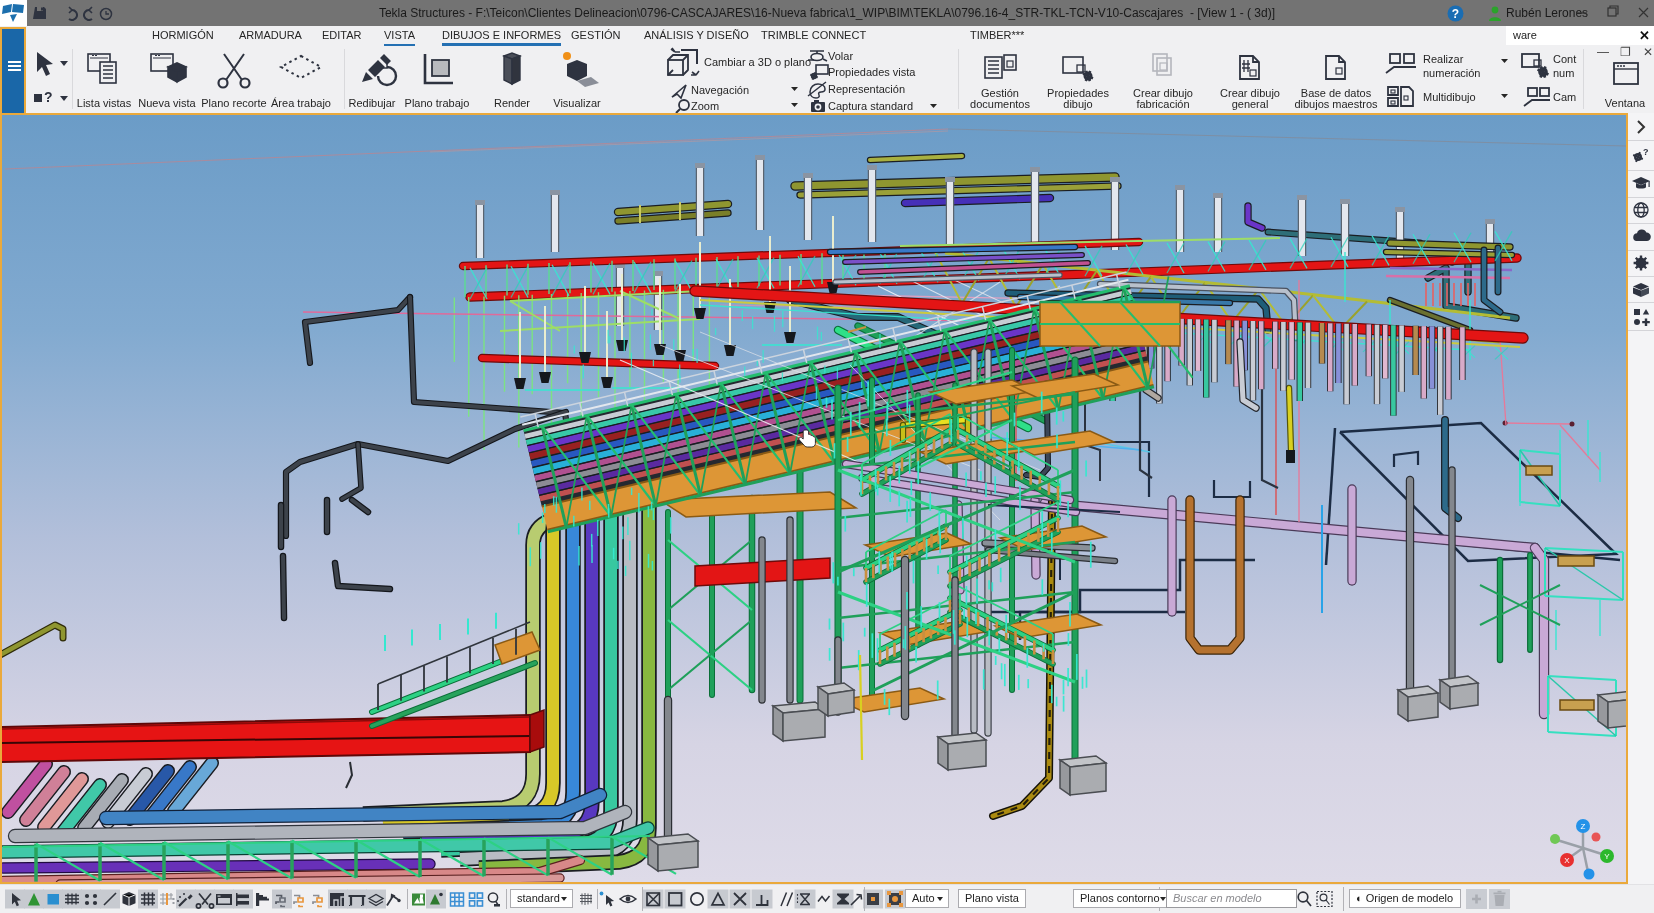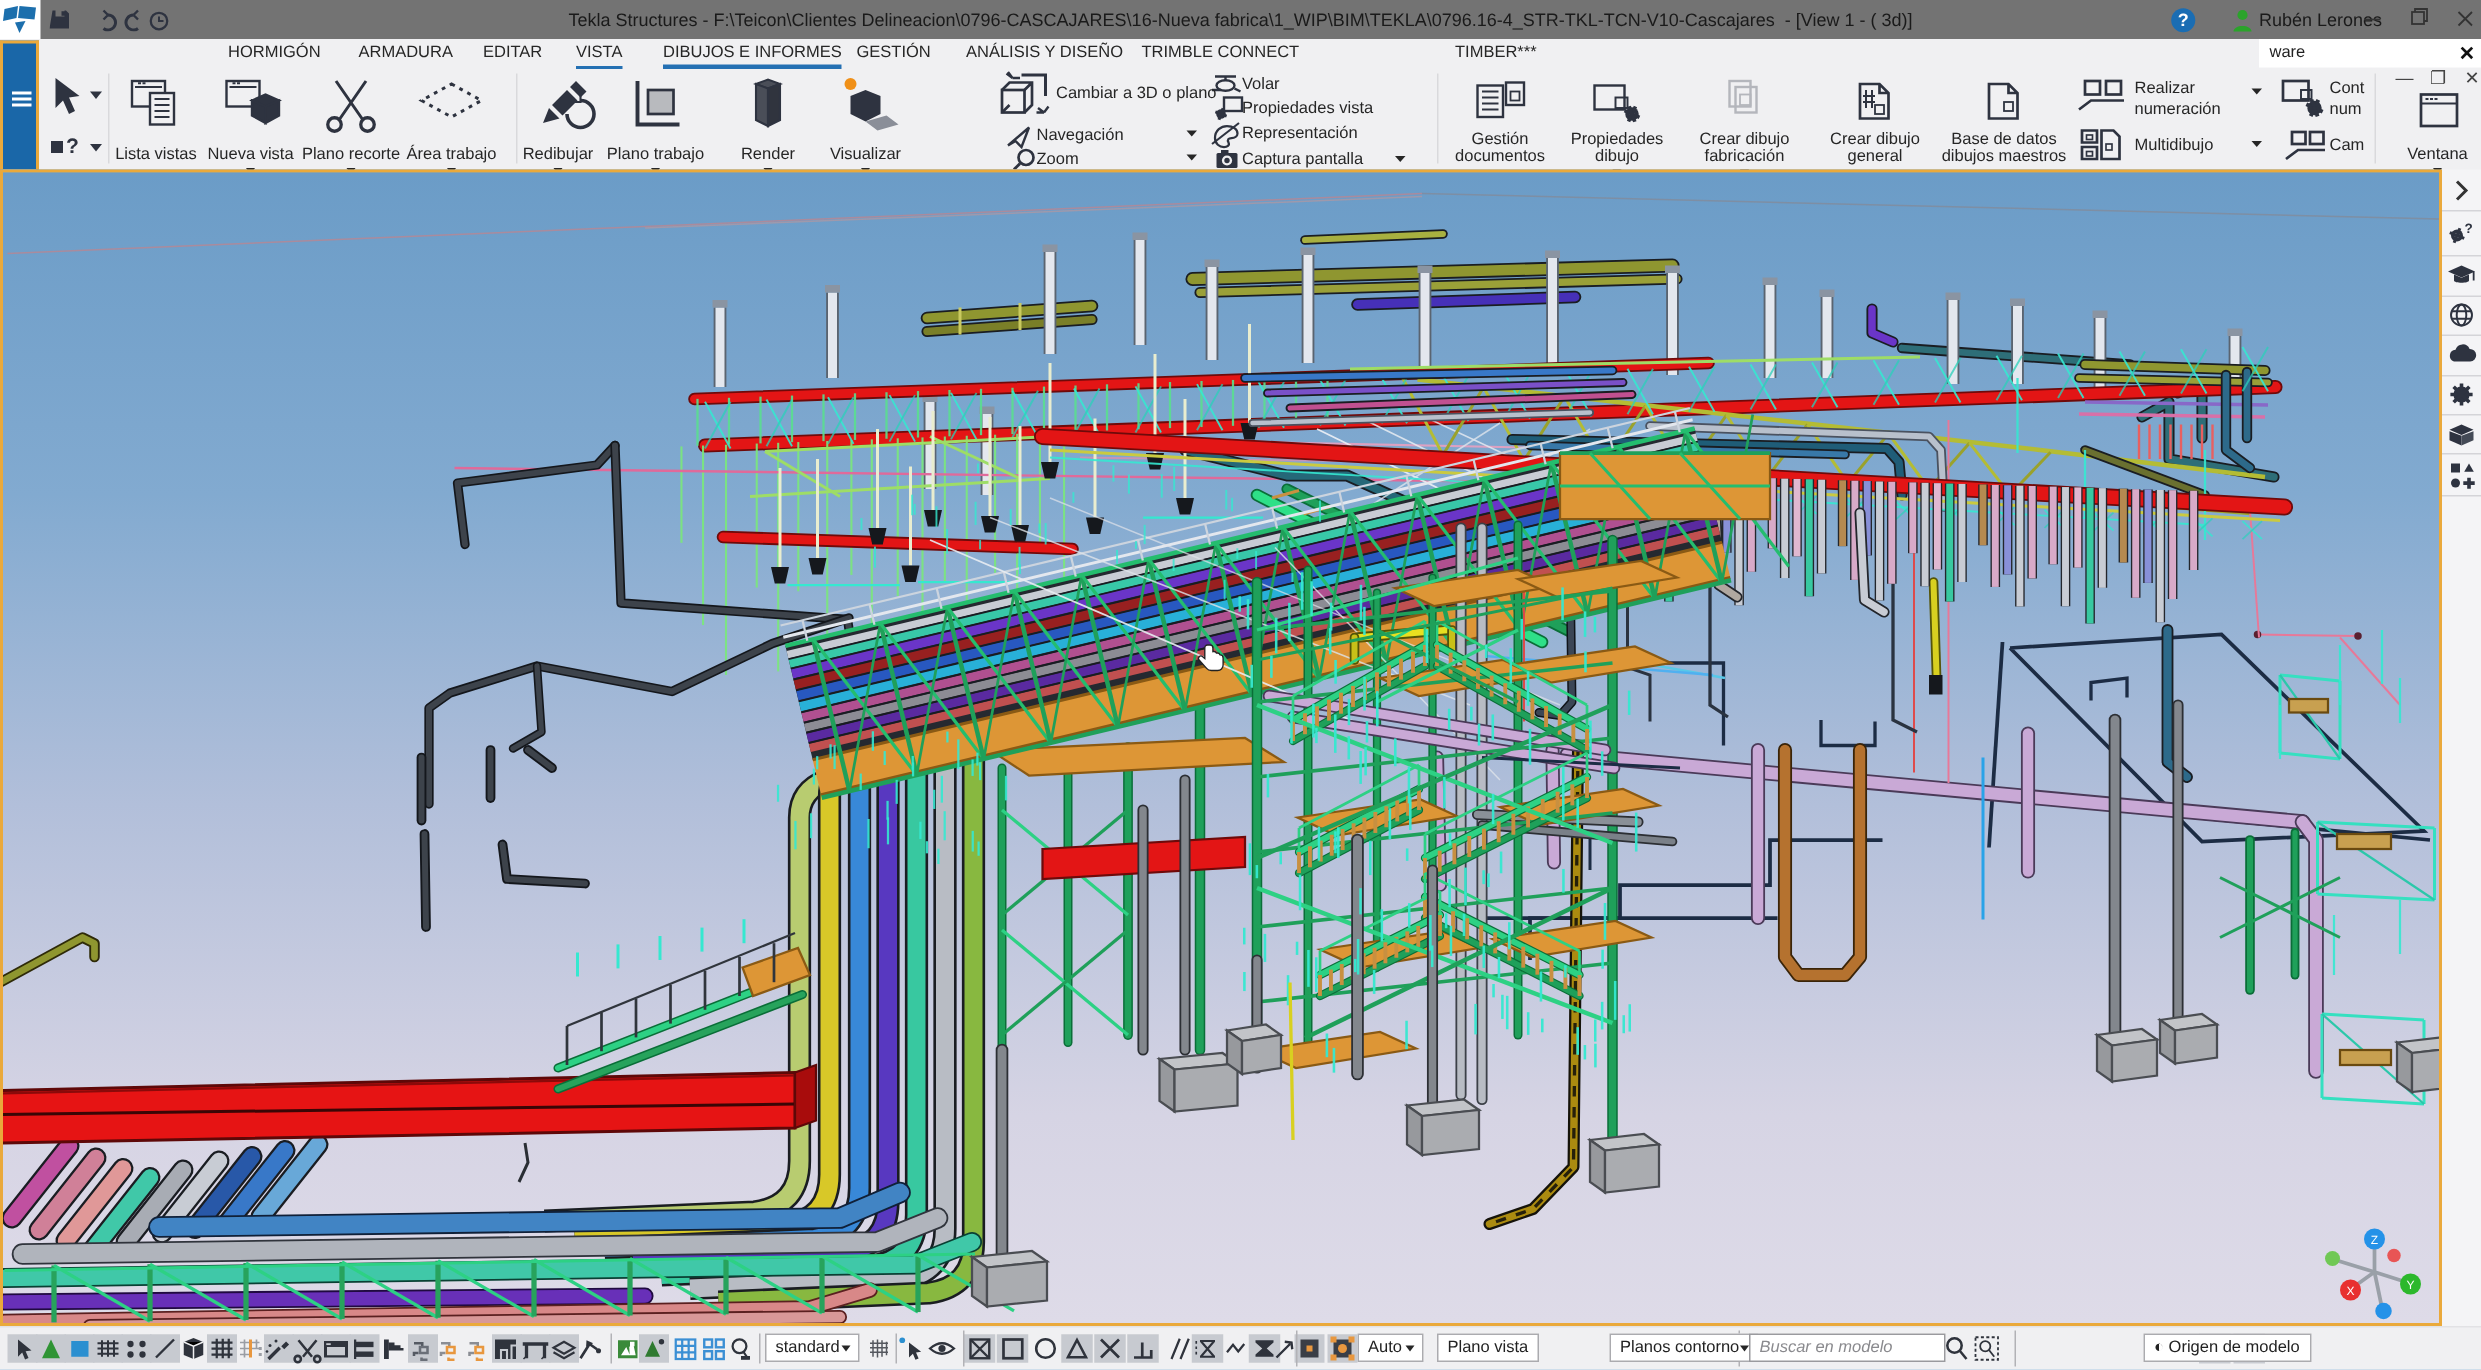--- a/index.html
+++ b/index.html
@@ -270,21 +270,21 @@
         <path d="M1501,13 l7,0 -3.5,4 z"></path>
         <path d="M1501,48 l7,0 -3.5,4 z"></path>
       </g>
     </svg>
     <div class="smallrow" style="left:704px;top:10px">Cambiar a 3D o plano</div>
     <div class="smallrow" style="left:691px;top:38px">Navegación</div>
     <div class="smallrow" style="left:691px;top:54px">Zoom</div>
     <div class="smallrow" style="left:828px;top:4px">Volar</div>
     <div class="smallrow" style="left:828px;top:20px">Propiedades vista</div>
     <div class="smallrow" style="left:828px;top:37px">Representación</div>
-    <div class="smallrow" style="left:828px;top:54px">Captura pantalla</div>
+    <div class="smallrow" style="left:828px;top:54px">Captura standard</div>
     <div class="smallrow" style="left:1423px;top:6px;line-height:14px">Realizar<br>numeración</div>
     <div class="smallrow" style="left:1423px;top:45px">Multidibujo</div>
     <div class="smallrow" style="left:1553px;top:6px;line-height:14px">Cont<br>num</div>
     <div class="smallrow" style="left:1553px;top:45px">Cam</div>
     <div class="rbtn" style="left:69px;top:50px;width:70px">
         <div class="lbl">Lista vistas</div>
       </div>
     <div class="rbtn" style="left:132px;top:50px;width:70px">
         <div class="lbl">Nueva vista<br><span class="caret"></span></div>
       </div>
@@ -1673,15 +1673,15 @@
         </g>
     <g stroke="#b2b2b6">
           <path d="M407.5,4 v20 M506.5,4 v20 M597.5,4 v20 M642.5,2 v24 M864.5,2 v24 M1159.5,2 v24 M1343.5,2 v24"></path>
         </g>
     </svg>
     <div class="bb-dd" style="left:510px;width:63px;">standard<span class="caret" style="margin-top:7px"></span></div>
     <div class="bb-dd" style="left:905px;width:44px;">Auto<span class="caret" style="margin-top:7px"></span></div>
     <div class="bb-dd" style="left:958px;width:68px;">Plano vista</div>
     <div class="bb-dd" style="left:1035px;width:99px;margin-left:38px;">Planos contorno<span class="caret" style="margin-top:7px;margin-left:-8px"></span></div>
     <div class="bb-dd" style="left:1166px;width:131px;color:#8a8a8e;font-style:italic;border-color:#9a9a9e">Buscar en modelo</div>
-    <div class="bb-dd" style="left:1429px;width:112px;">◐&nbsp;Origen de modelo</div>
+    <div class="bb-dd" style="left:1349px;width:112px;">◐&nbsp;Origen de modelo</div>
   </div>
 
 </div>
 </body></html>

